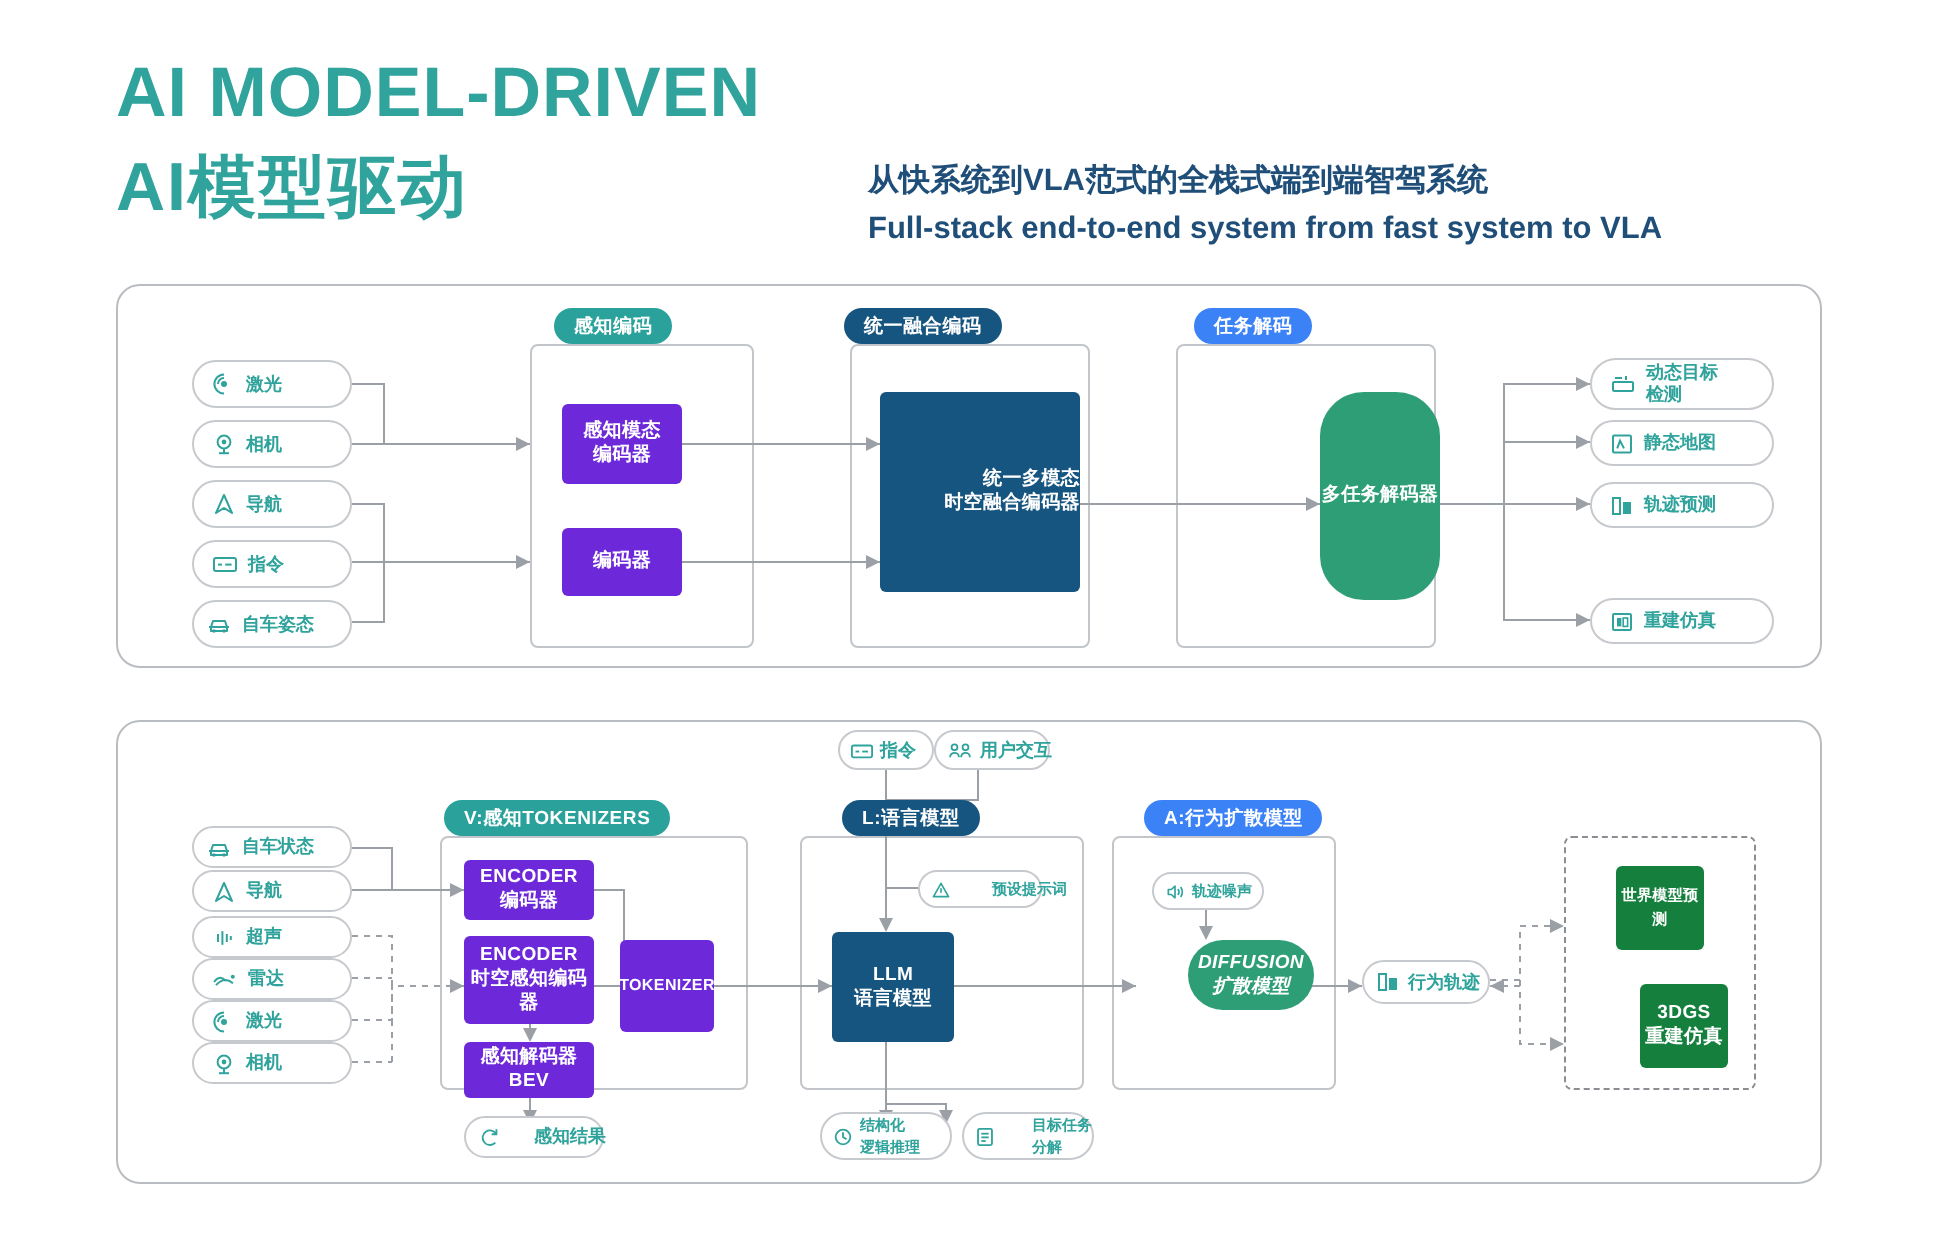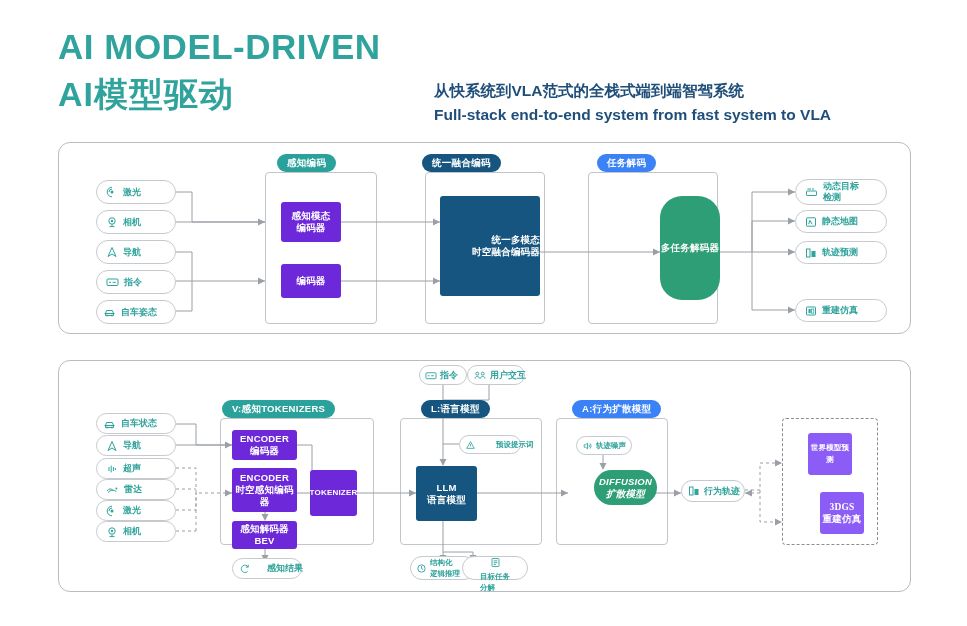--- a/index.html
+++ b/index.html
@@ -52,21 +52,21 @@
   
   .block{
     position:absolute;display:flex;flex-direction:column;
     align-items:center;justify-content:center;color:#fff;
     font-size:9.5px;font-weight:bold;line-height:12px;text-align:center;
     border-radius:3px;z-index:3;letter-spacing:.2px;
   }
   .block.teal{background:#6d28d9;}
   .block.navy{background:#15557F;}
   .block.green{background:#2E9E77;border-radius:22px;}
-  .block.steel{background:#8b5cf6;font-family:Liberation Serif, serif;}
+  .block.steel{background:#15803d;}
   .block span{display:block;}
 
   
   .pill{
     position:absolute;display:flex;align-items:center;gap:5px;
     border:1px solid #c6c9cd;border-radius:999px;background:#fff;
     color:#2FA39C;font-size:9px;font-weight:bold;
     padding:0 9px;box-sizing:border-box;z-index:3;white-space:nowrap;
   }
   .pill .pl{line-height:11px;text-align:left;}
@@ -422,21 +422,21 @@
   <div class="pill" style="left:410px;top:556px;width:66px;height:24px;padding:0 5px;gap:3px;font-size:7.5px;">
     <svg width="11" height="11" viewBox="0 0 12 12">
         <circle cx="6" cy="6" r="4" stroke="#2FA39C" stroke-width="1" fill="none"></circle>
         <path d="M6 3.4v2.6l1.9 1.2" stroke="#2FA39C" stroke-width="1" fill="none"></path>
       </svg>
     <span class="pl">
       <span>结构化</span>
       <span class="l2">逻辑推理</span>
     </span>
   </div>
-  <div class="pill" style="left:462px;top:556px;width:66px;height:24px;padding:0 5px;gap:3px;font-size:7.5px;flex-direction:column;">
+  <div class="pill" style="left:481px;top:556px;width:66px;height:24px;padding:0 5px;gap:18px;font-size:7.5px;">
     <svg width="11" height="11" viewBox="0 0 12 12">
         <rect x="2.2" y="1.6" width="7.6" height="8.8" rx=".8" stroke="#2FA39C" stroke-width="1" fill="none"></rect>
         <line x1="4" y1="4.2" x2="8" y2="4.2" stroke="#2FA39C" stroke-width="1"></line>
         <line x1="4" y1="6.2" x2="8" y2="6.2" stroke="#2FA39C" stroke-width="1"></line>
         <line x1="4" y1="8.2" x2="6.4" y2="8.2" stroke="#2FA39C" stroke-width="1"></line>
       </svg>
     <span class="pl">
       <span>目标任务</span>
       <span class="l2">分解</span>
     </span>

